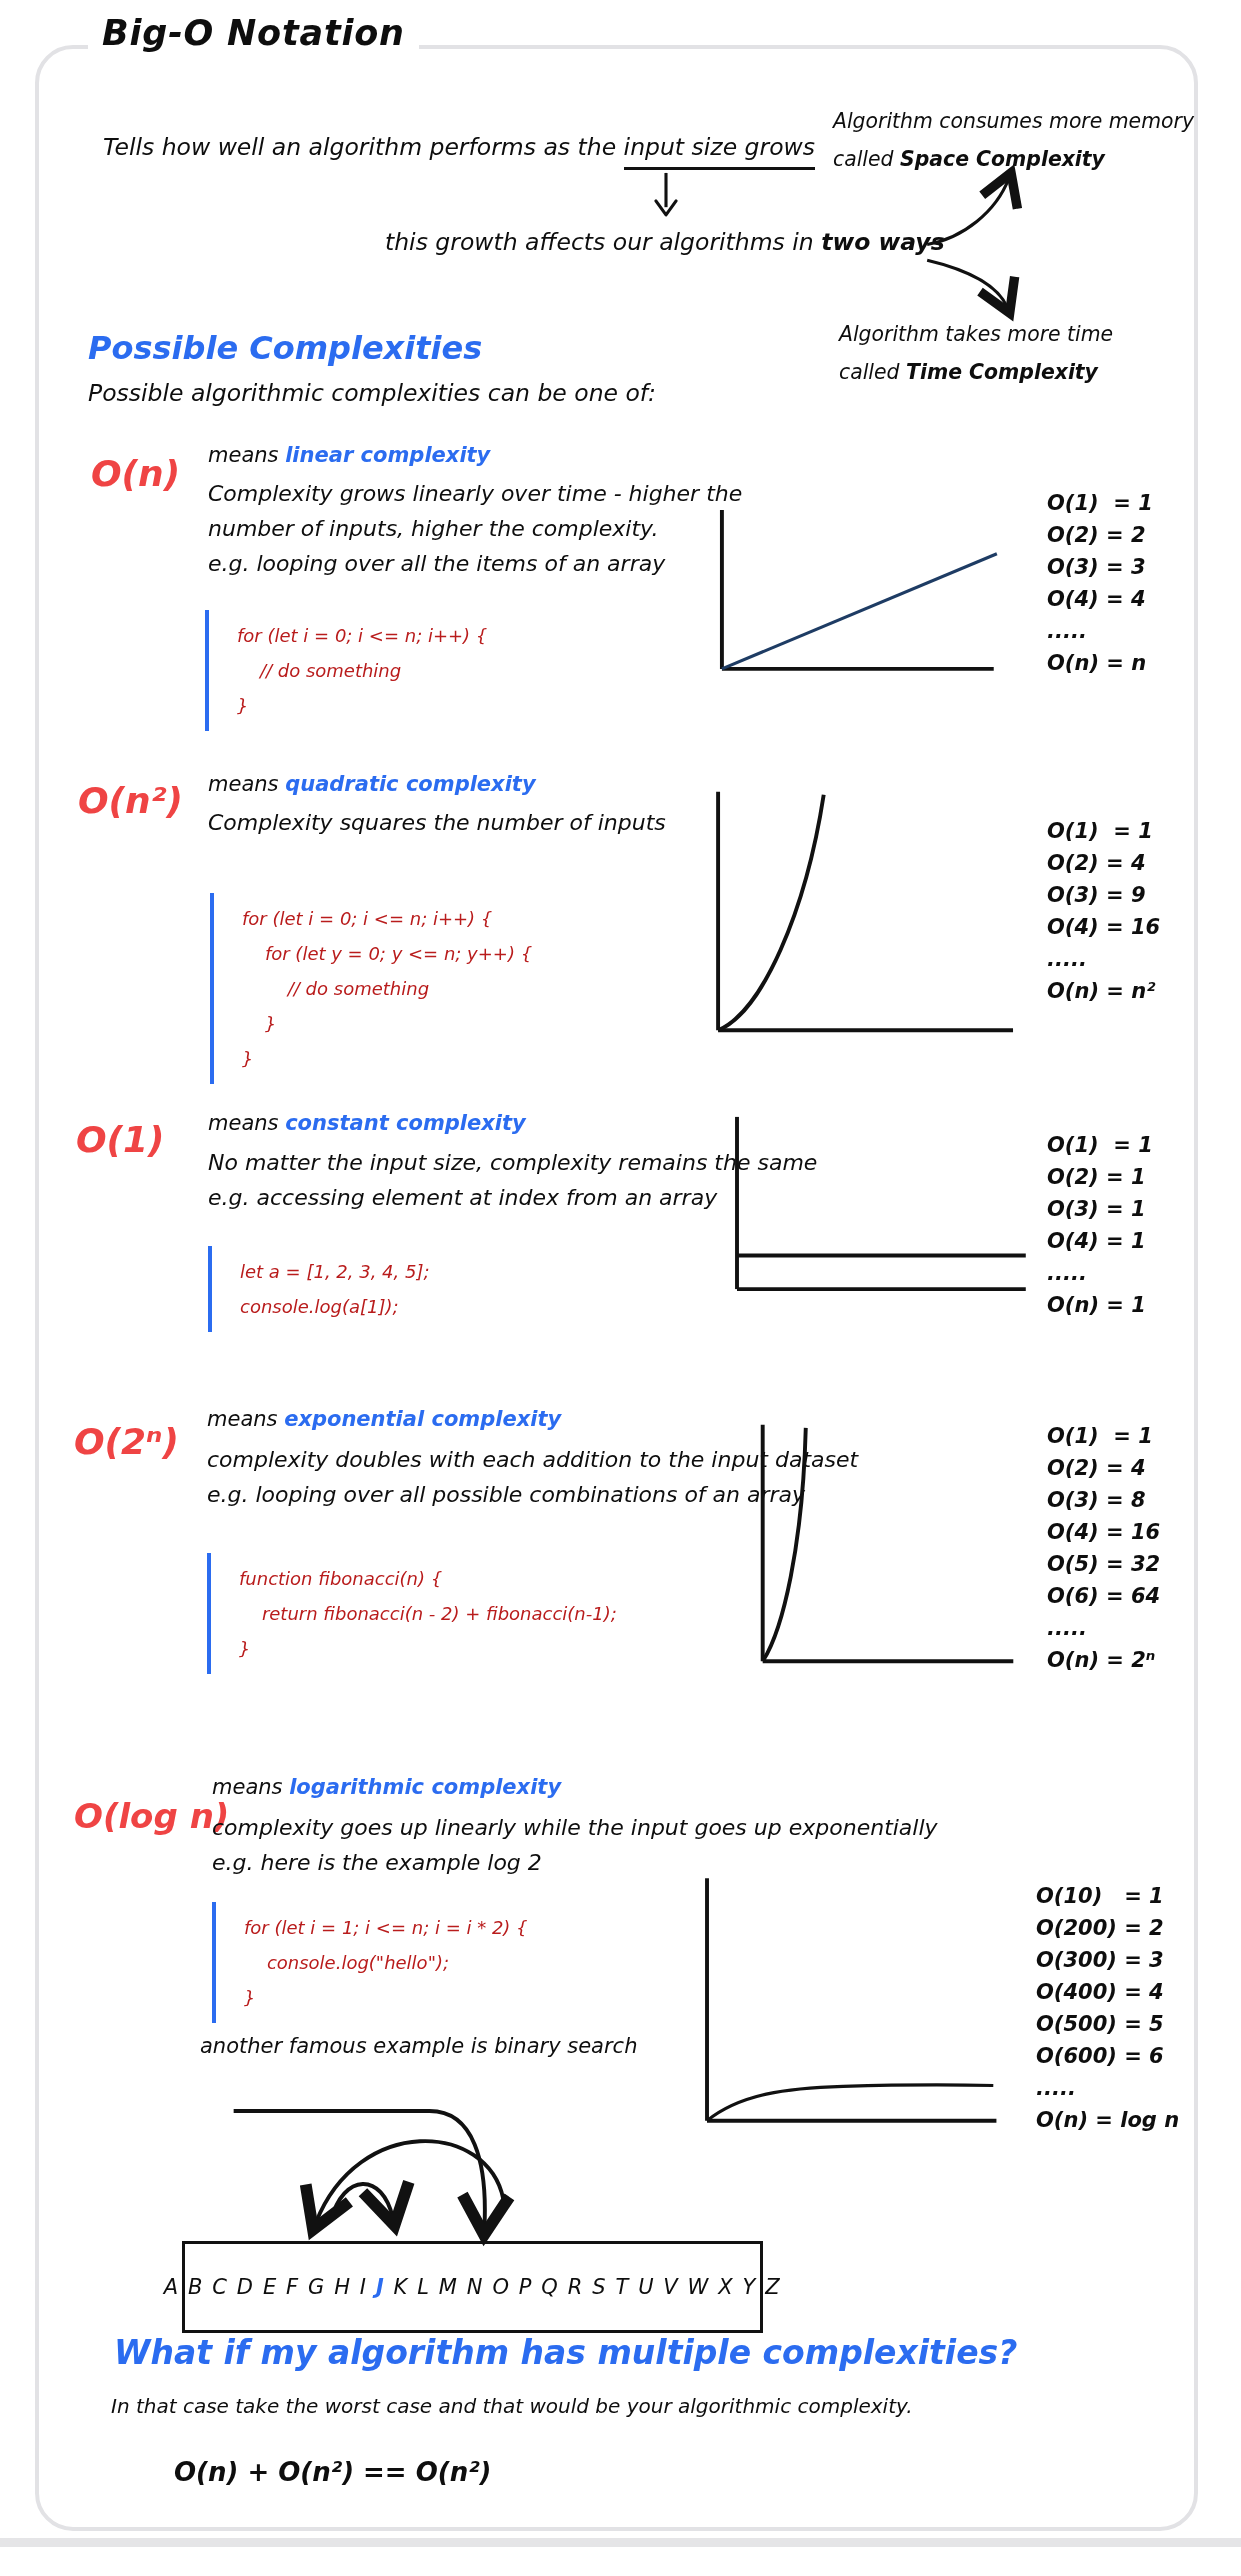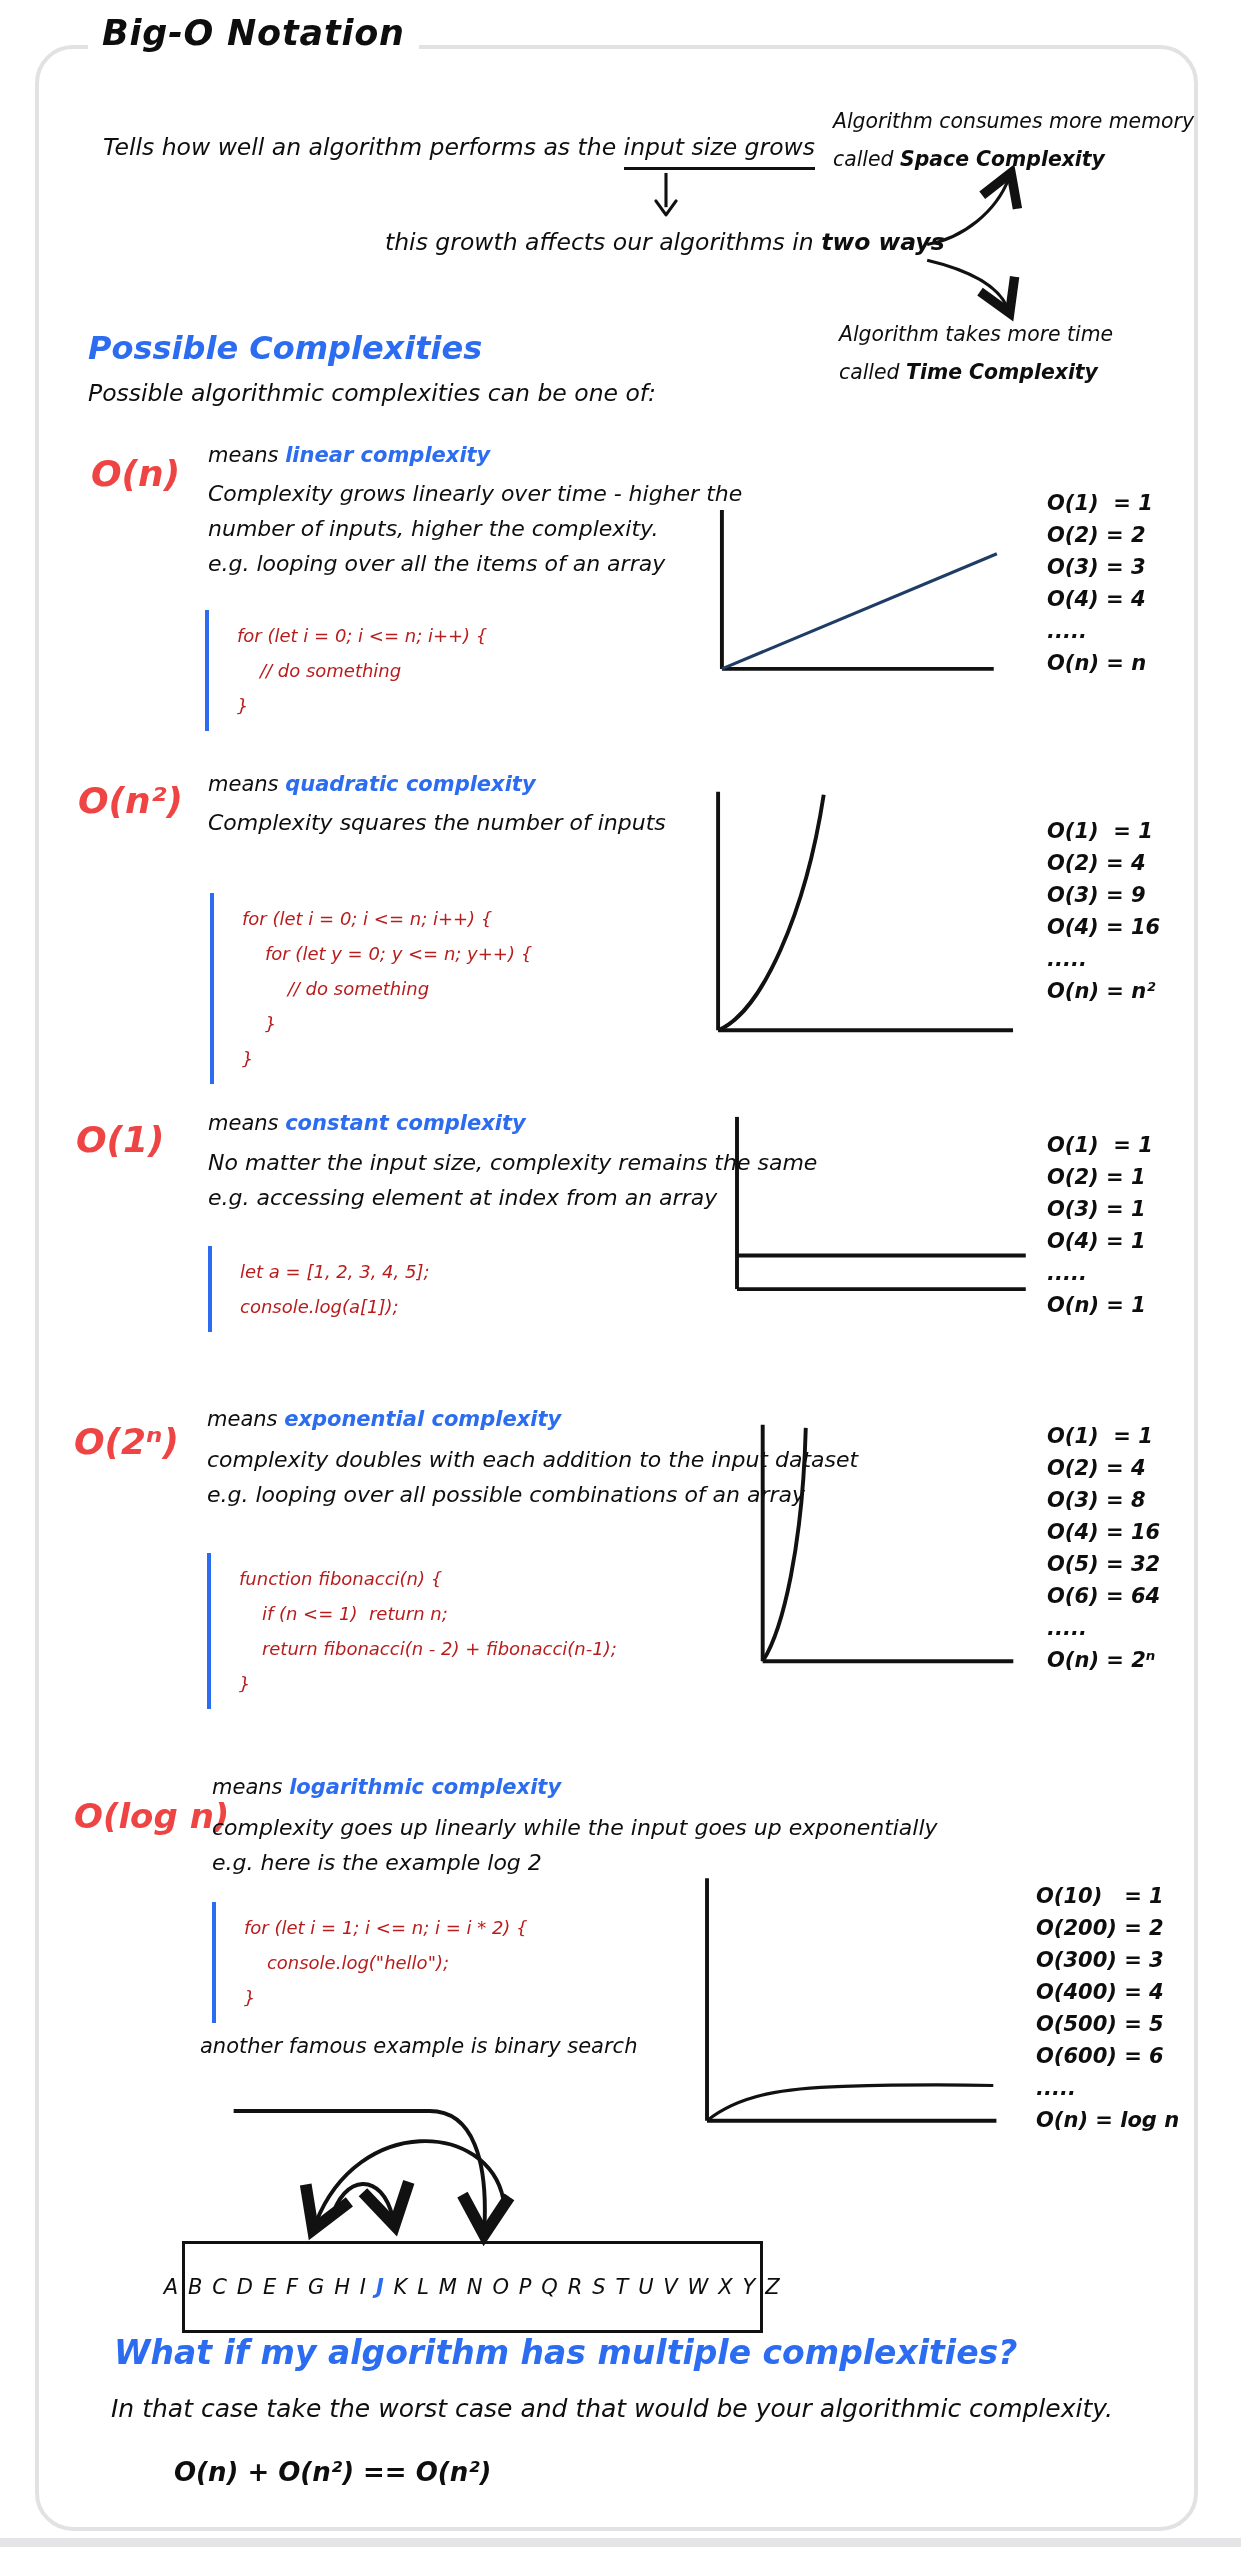--- a/index.html
+++ b/index.html
@@ -24,21 +24,21 @@
   .term{color:#2b6cf0;font-weight:bold;}
   .desc div{font-size:22px;font-style:italic;line-height:35px;white-space:pre;}
   .code{border-left:4.7px solid #2b6cf0;padding:7.8px 0 7.8px 28px;}
   .code div{font-size:18px;font-style:italic;line-height:35px;color:#b91c1c;white-space:pre;}
   .values div{font-size:21px;font-weight:bold;font-style:italic;line-height:32px;white-space:pre;}
   .note{font-size:21px;font-style:italic;}
   .alpha-box{width:581px;height:92px;box-sizing:border-box;border:3.9px solid #111;
         display:flex;align-items:center;justify-content:center;
         font-size:21px;font-style:italic;letter-spacing:1.6px;white-space:pre;}
   .footer-heading{font-size:33px;font-weight:bold;font-style:italic;color:#2b6cf0;}
-  .footer-body{font-size:25px;font-style:italic;}
+  .footer-body{font-size:20px;font-style:italic;}
   .formula{font-size:26px;font-weight:bold;font-style:italic;}
   svg{display:block;overflow:visible;}
 </style>
 </head>
 <body>
 
 <div class="abs card"></div>
 <div class="abs bottom-band"></div>
 <div class="abs page-title">Big-O Notation</div>
 
@@ -151,21 +151,20 @@
 </div>
 
 <div class="abs sec-label" style="left:74px;top:1421px;">O(2ⁿ)</div>
 <div class="abs means" style="left:207px;top:1407px;"><span>means </span><span class="term">exponential complexity</span></div>
 <div class="abs desc" style="left:207px;top:1442px;">
   <div>complexity doubles with each addition to the input dataset</div>
   <div>e.g. looping over all possible combinations of an array</div>
 </div>
 <div class="abs code" style="left:207px;top:1553px;">
   <div>function fibonacci(n) {</div>
-  <div>    if (n &lt;= 1)  return n;</div>
   <div>    return fibonacci(n - 2) + fibonacci(n-1);</div>
   <div>}</div>
 </div>
 <svg class="abs" style="left:758px;top:1420px;" width="260" height="246" viewBox="0 0 332 314">
   <path d="M6,6 V308" stroke="#111" stroke-width="5" fill="none"></path>
   <path d="M6,308 H326" stroke="#111" stroke-width="5" fill="none"></path>
   <path d="M6,308 C 32,268 57,160 61,10" stroke="#111" stroke-width="5" fill="none"></path>
 </svg>
 <div class="abs values" style="left:1047px;top:1420px;">
   <div>O(1)  = 1</div>

